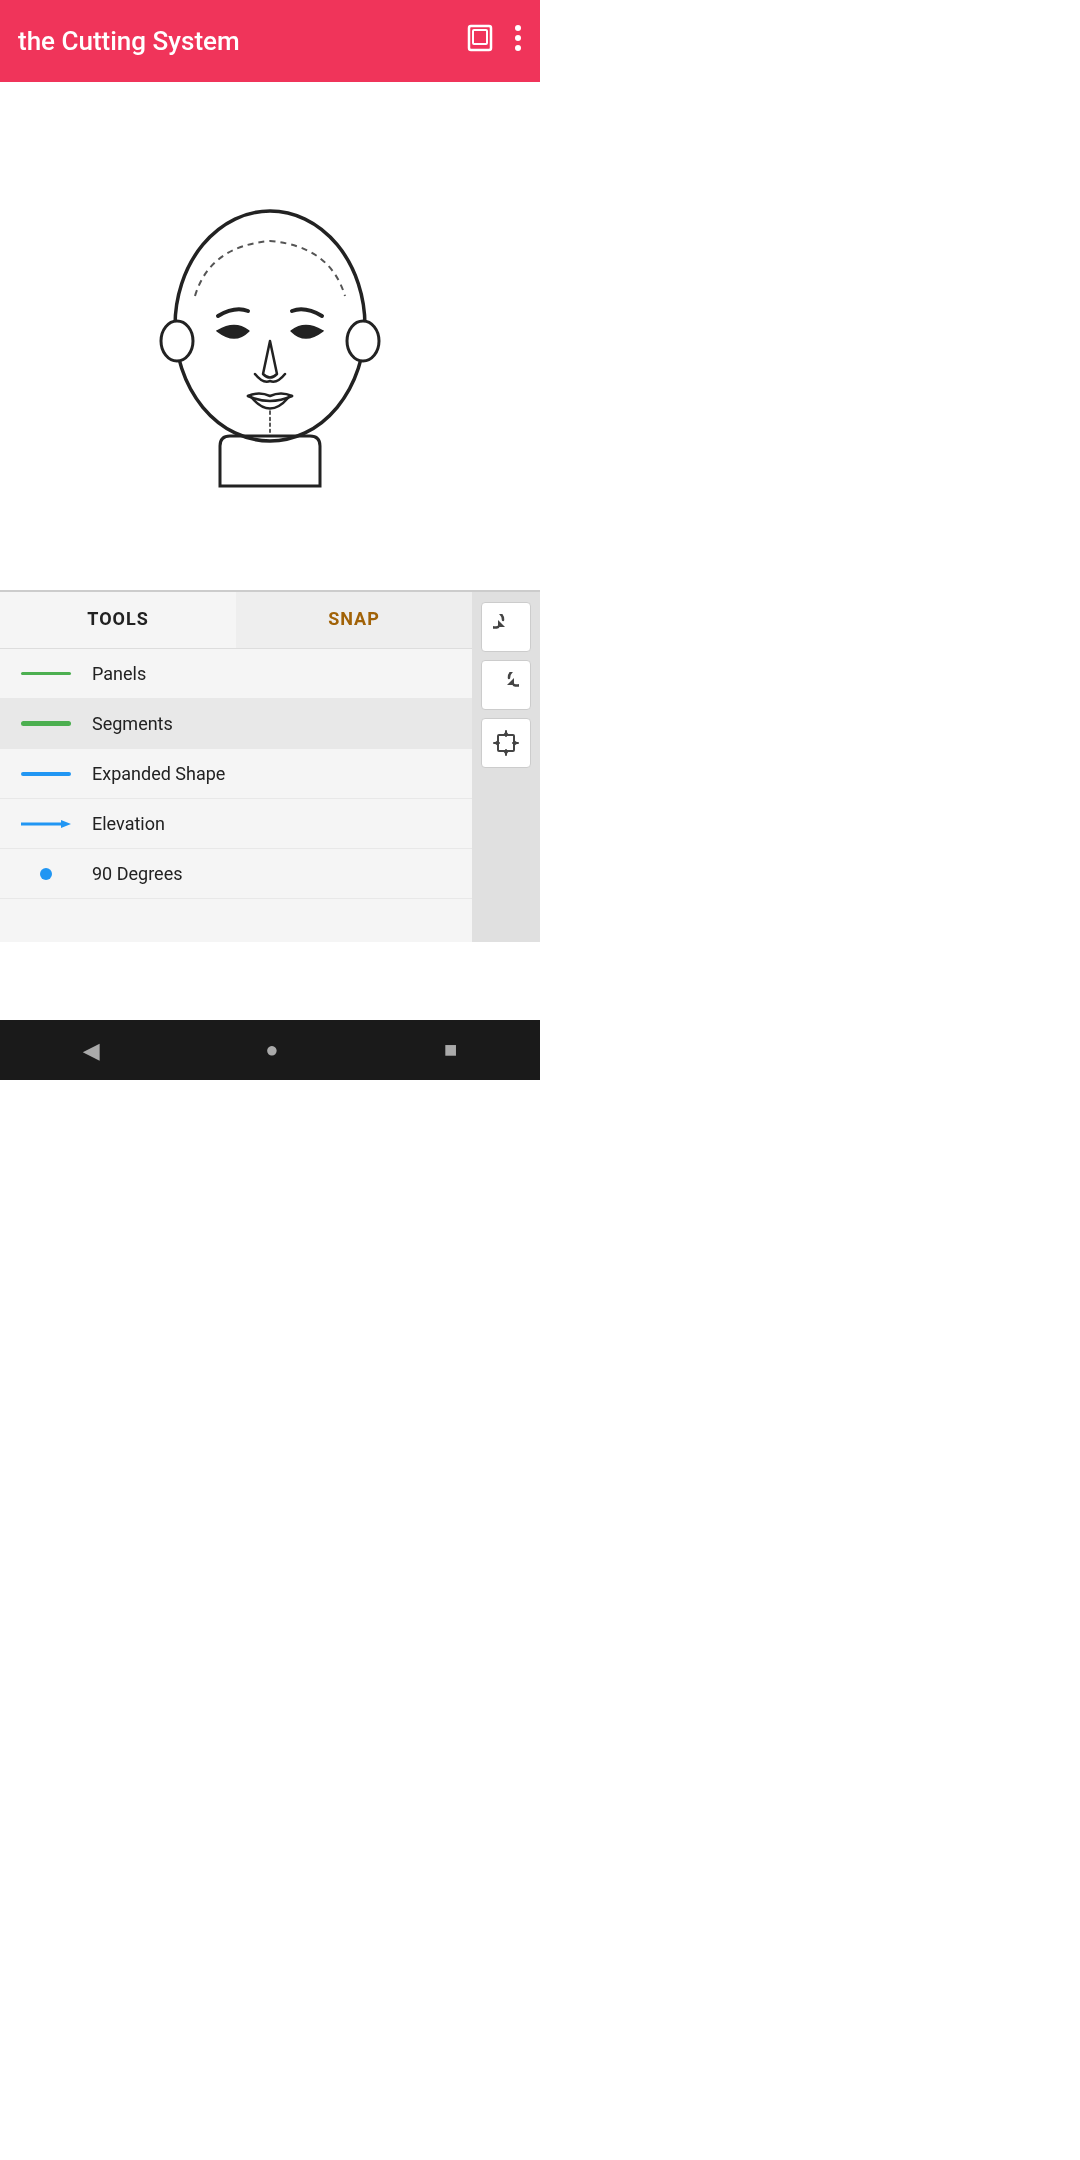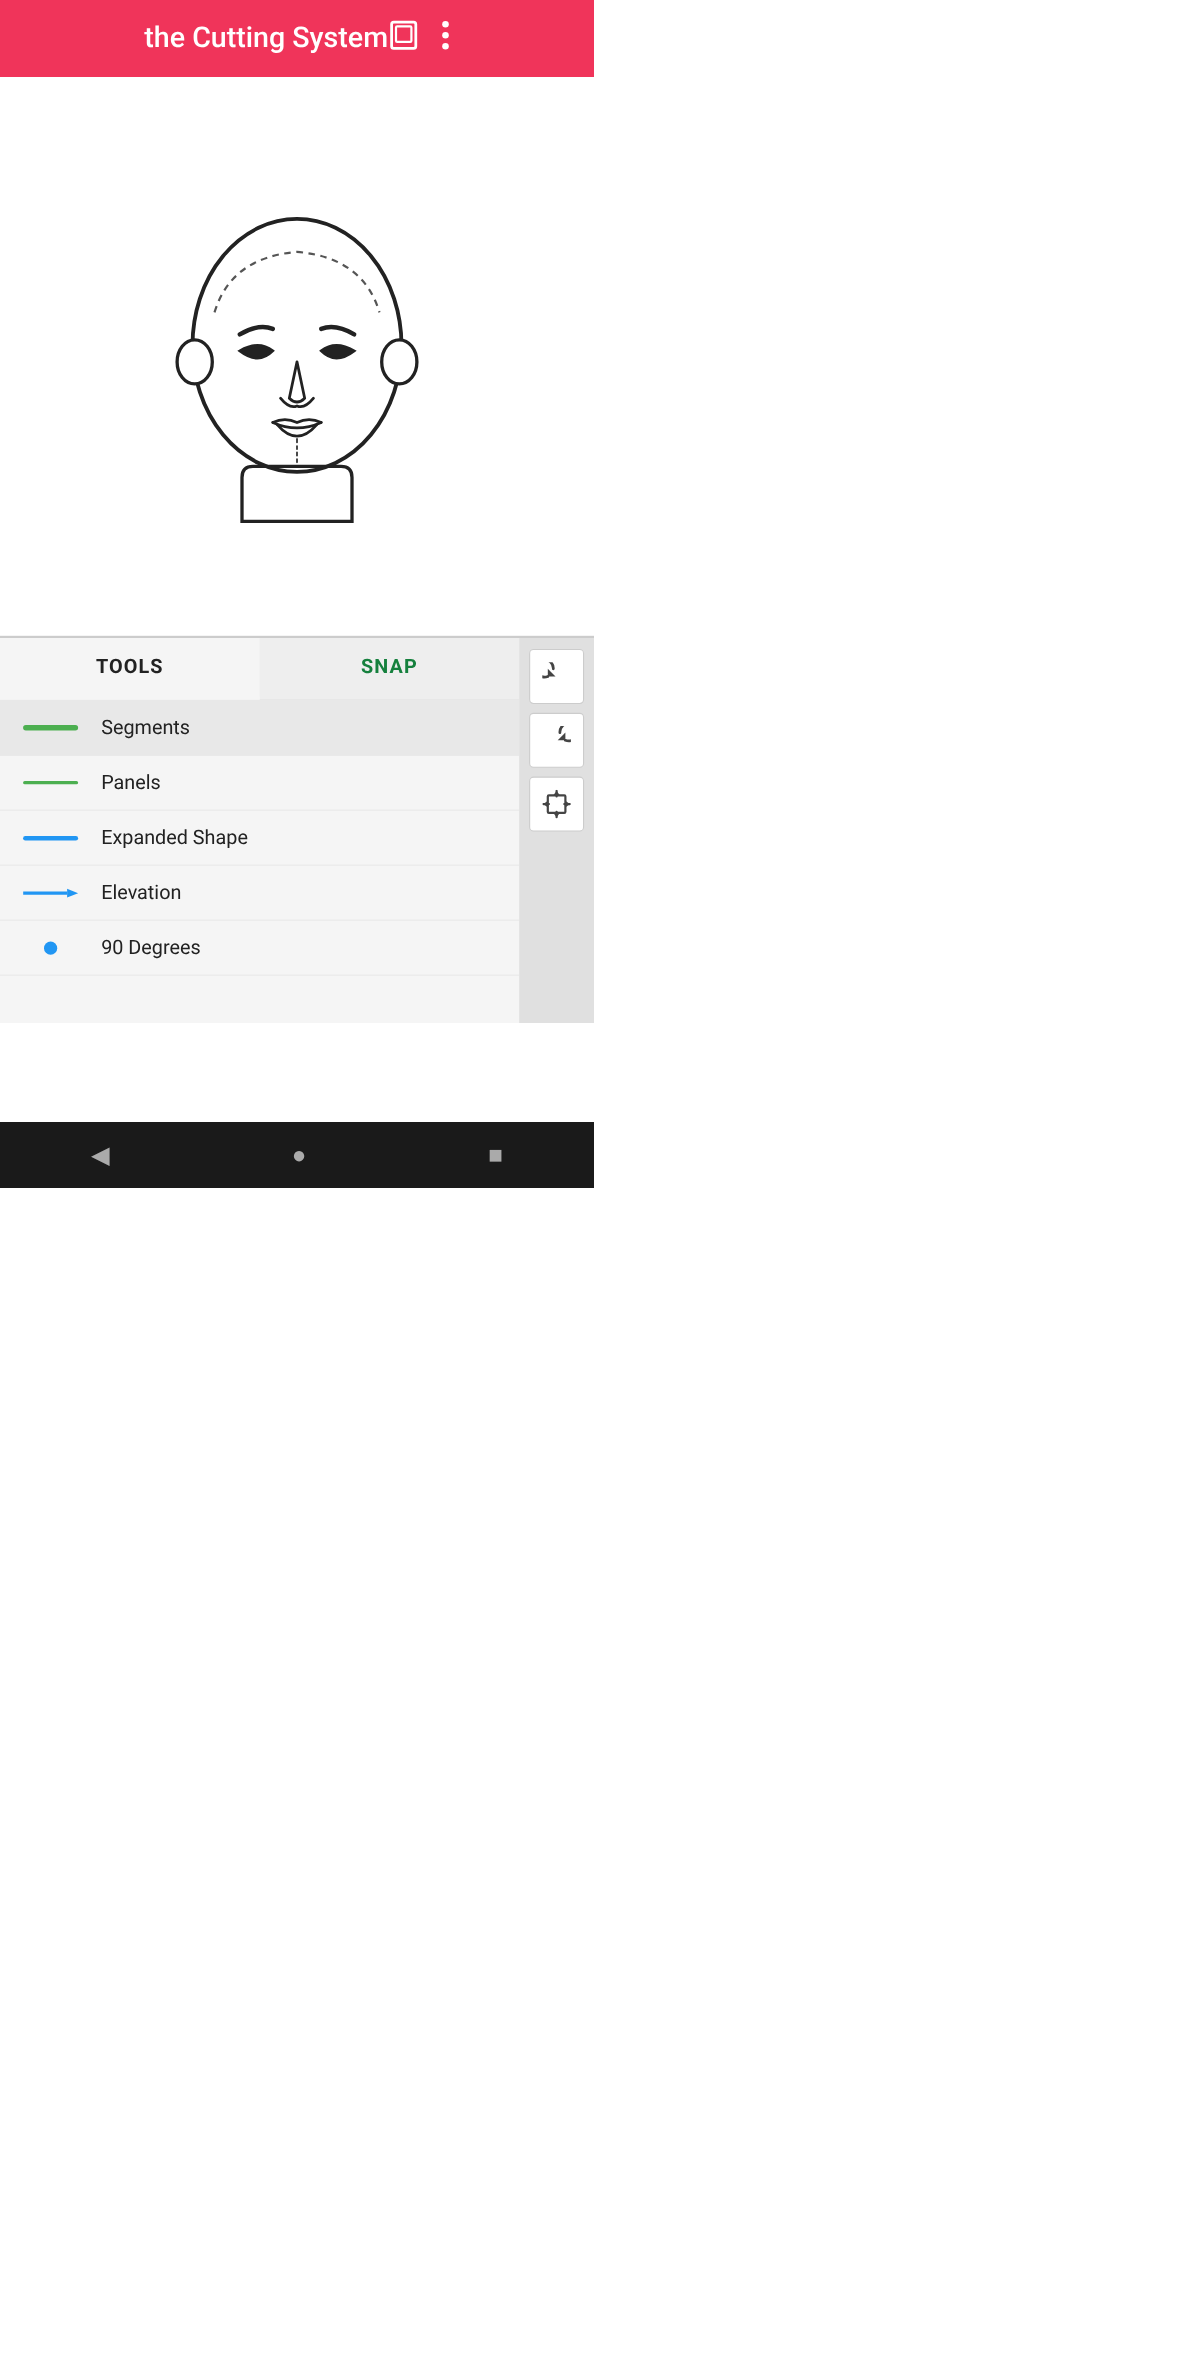--- a/index.html
+++ b/index.html
@@ -10,24 +10,24 @@
       height: 1080px;
       background: #fff;
       font-family: 'Roboto', Arial, sans-serif;
       overflow: hidden;
       position: relative;
     }
 
     
     .top-bar {
       background: #F0345A;
-      height: 70px;
-      display: flex;
-      align-items: center;
-      justify-content: center;
+      height: 82px;
+      display: flex;
+      align-items: center;
+      justify-content: space-between;
       padding: 0 18px;
     }
 
     .top-bar-title {
       color: #fff;
       font-size: 26px;
       font-weight: 500;
     }
 
     .top-bar-icons {
@@ -72,21 +72,21 @@
       background: #eeeeee;
     }
 
     .tab {
       flex: 1;
       text-align: center;
       padding: 16px 0;
       font-size: 18px;
       font-weight: 700;
       cursor: pointer;
-      color: #15803d;
+      color: #a16207;
       letter-spacing: 1px;
     }
 
     .tab.active {
       background: #f5f5f5;
       color: #222;
       border-bottom: 3px solid #f5f5f5;
     }
 
     
@@ -270,32 +270,32 @@
 
   <div class="tools-panel">
 
     <div class="tabs-row">
       <div class="tab active">TOOLS</div>
       <div class="tab">SNAP</div>
     </div>
 
     <div class="tool-list">
 
+      <div class="tool-item">
+        <div class="tool-icon-area">
+          <div class="line-medium-green"></div>
+        </div>
+        <span class="tool-label">Panels</span>
+      </div>
+
       <div class="tool-item selected">
         <div class="tool-icon-area">
           <div class="line-thick-green"></div>
         </div>
         <span class="tool-label">Segments</span>
-      </div>
-
-      <div class="tool-item">
-        <div class="tool-icon-area">
-          <div class="line-medium-green"></div>
-        </div>
-        <span class="tool-label">Panels</span>
       </div>
 
 
 
 
       <div class="tool-item">
         <div class="tool-icon-area">
           <div class="line-solid-blue"></div>
         </div>
         <span class="tool-label">Expanded Shape</span>

